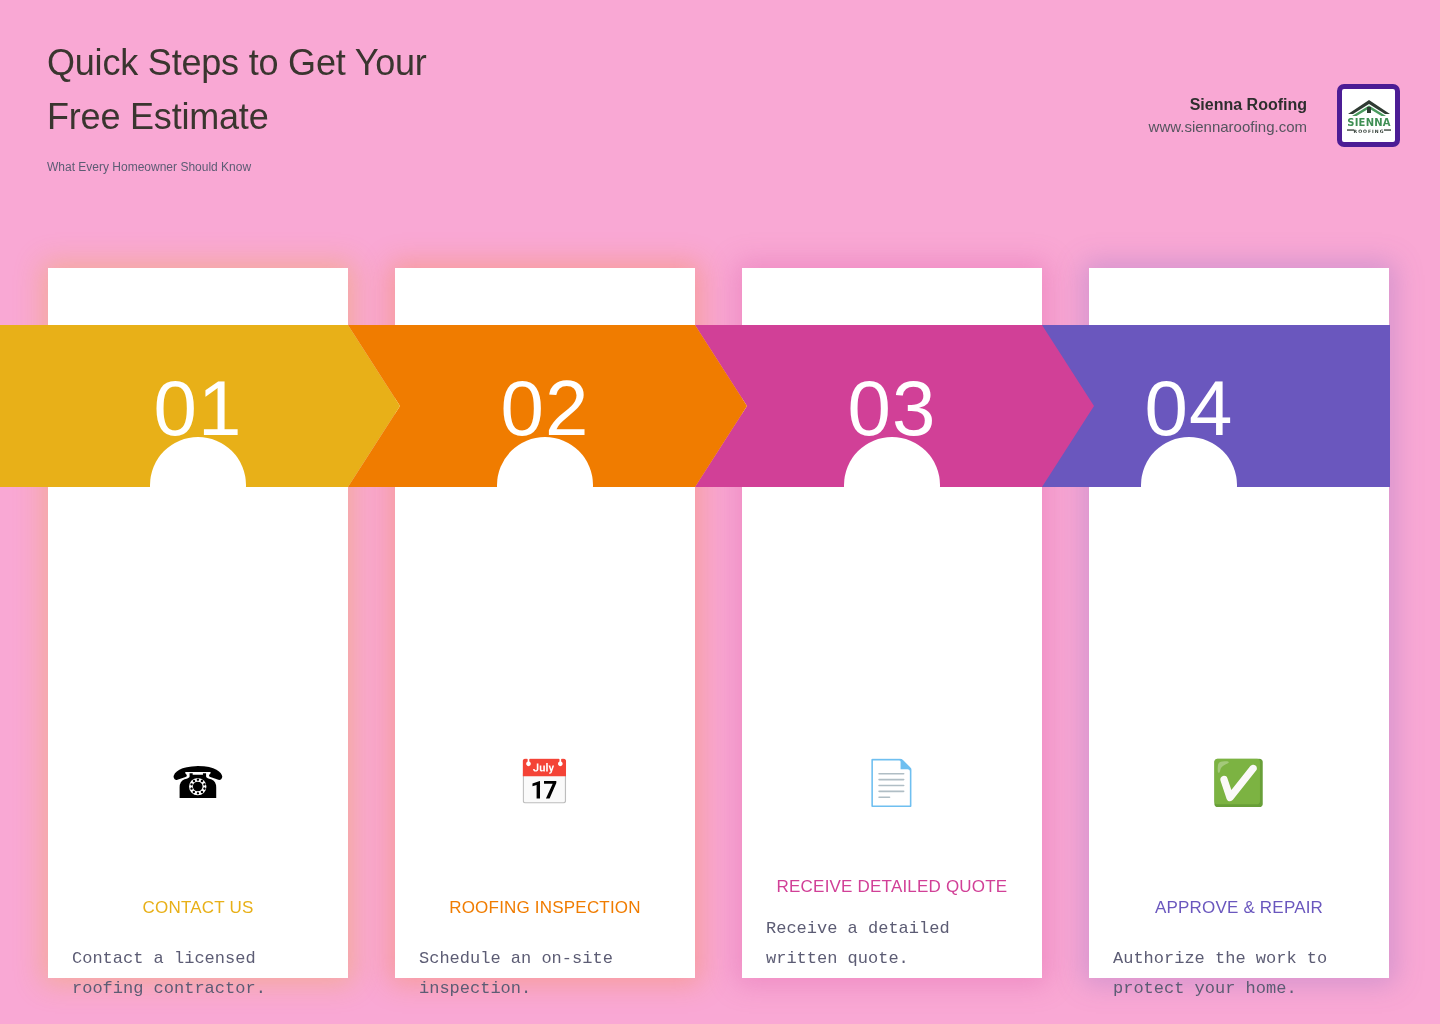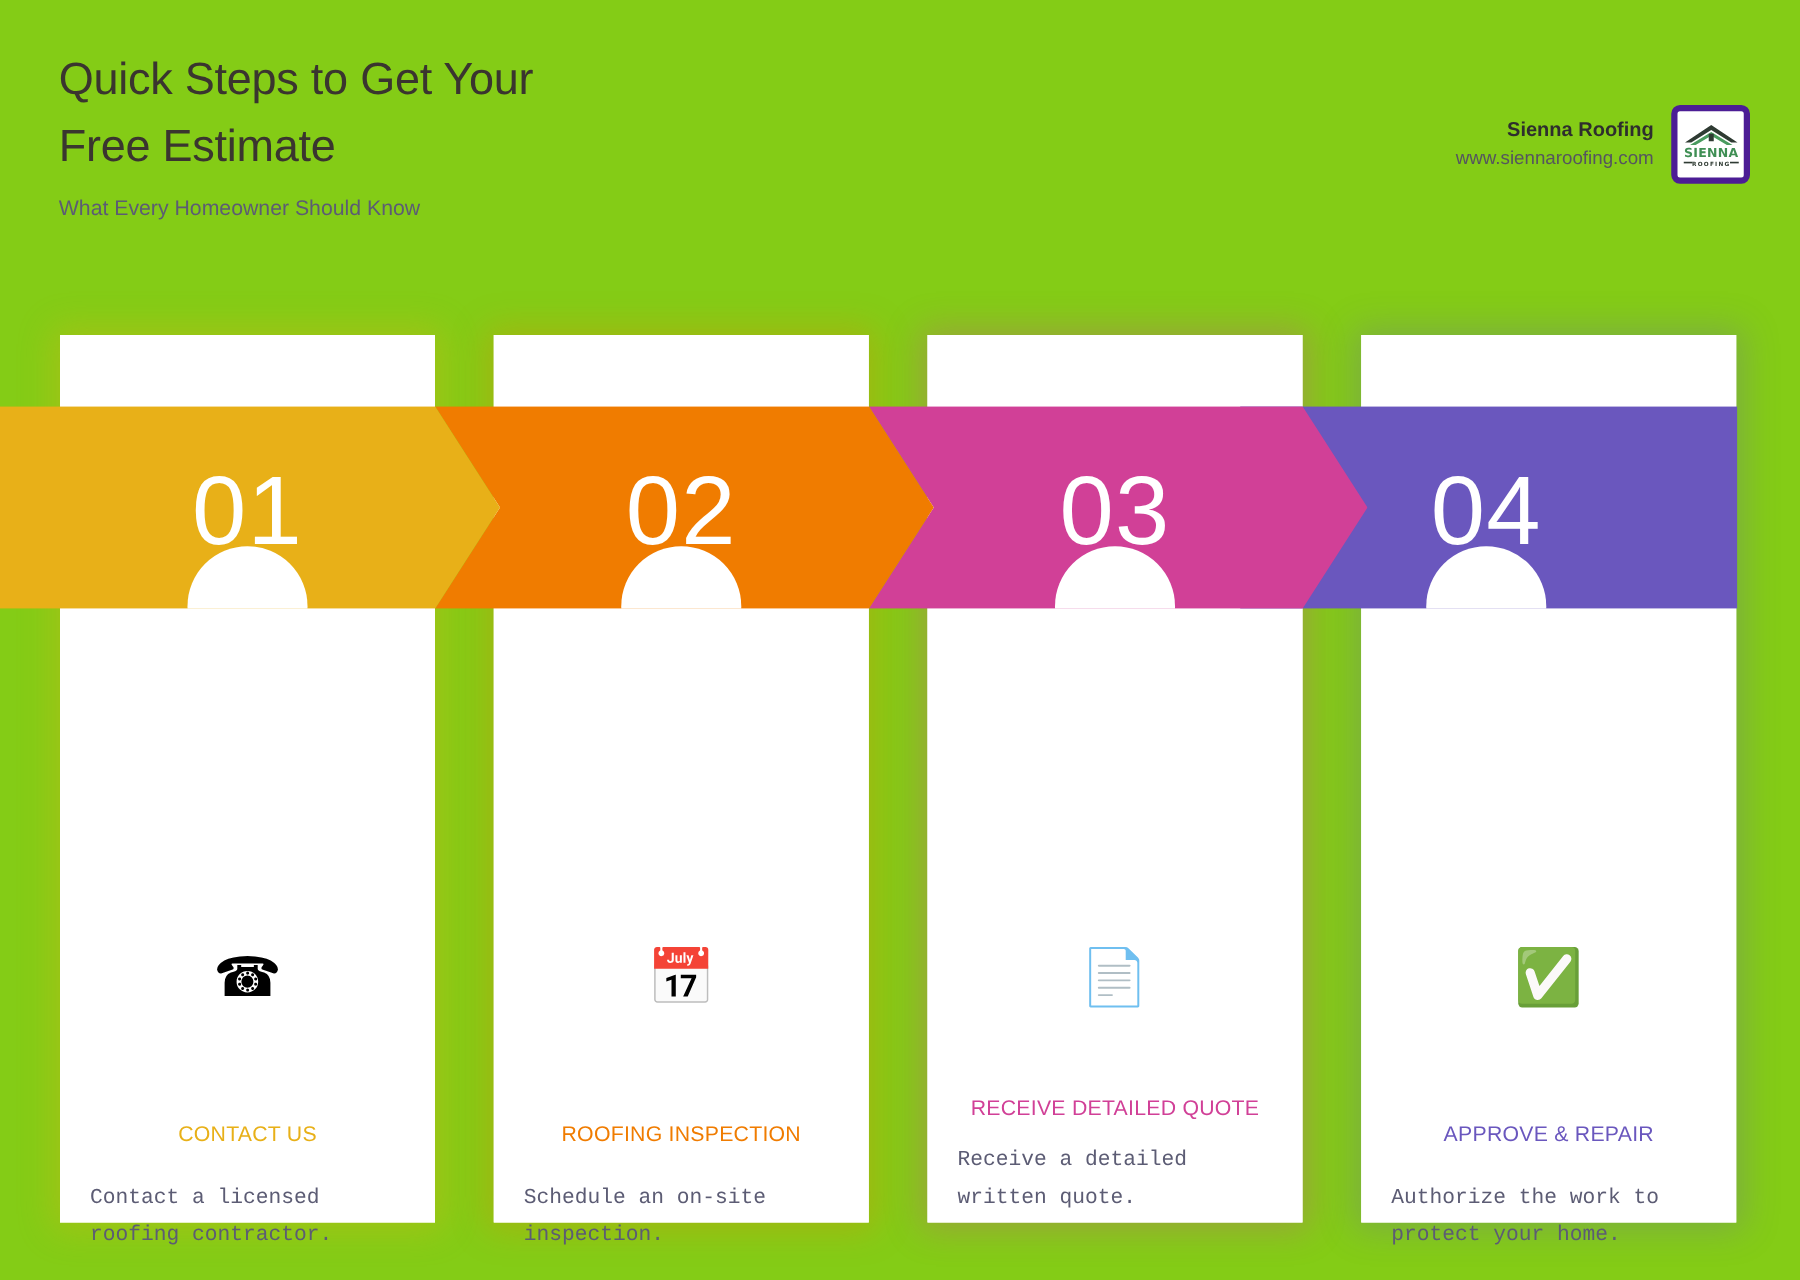--- a/index.html
+++ b/index.html
@@ -9,55 +9,55 @@
     height: 1024px;
     background: #ffffff;
     font-family: "Liberation Sans", sans-serif;
     overflow: hidden;
   }
 
   #page {
     position: relative;
     width: 1440px;
     height: 1024px;
-    background: #84cc16;
+    background: #f9a8d4;
   }
 
   
   .header-title {
     position: absolute;
     left: 47px;
     top: 36px;
     width: 720px;
     font-size: 36px;
     font-weight: 400;
     line-height: 54px;
     color: #3a352f;
     letter-spacing: -0.2px;
   }
   .header-title .line { display: block; }
 
   .header-subtitle {
     position: absolute;
     left: 47px;
     top: 152px;
-    font-size: 17px;
+    font-size: 12px;
     font-weight: 400;
     color: #5c5c74;
     line-height: 30px;
   }
 
   
   .brand {
     position: absolute;
     right: 40px;
     top: 84px;
     display: flex;
     align-items: center;
-    gap: 14px;
+    gap: 30px;
   }
   .brand-text {
     text-align: right;
     line-height: 1.25;
   }
   .brand-name {
     font-size: 16px;
     font-weight: bold;
     color: #2e2e2e;
     display: block;

